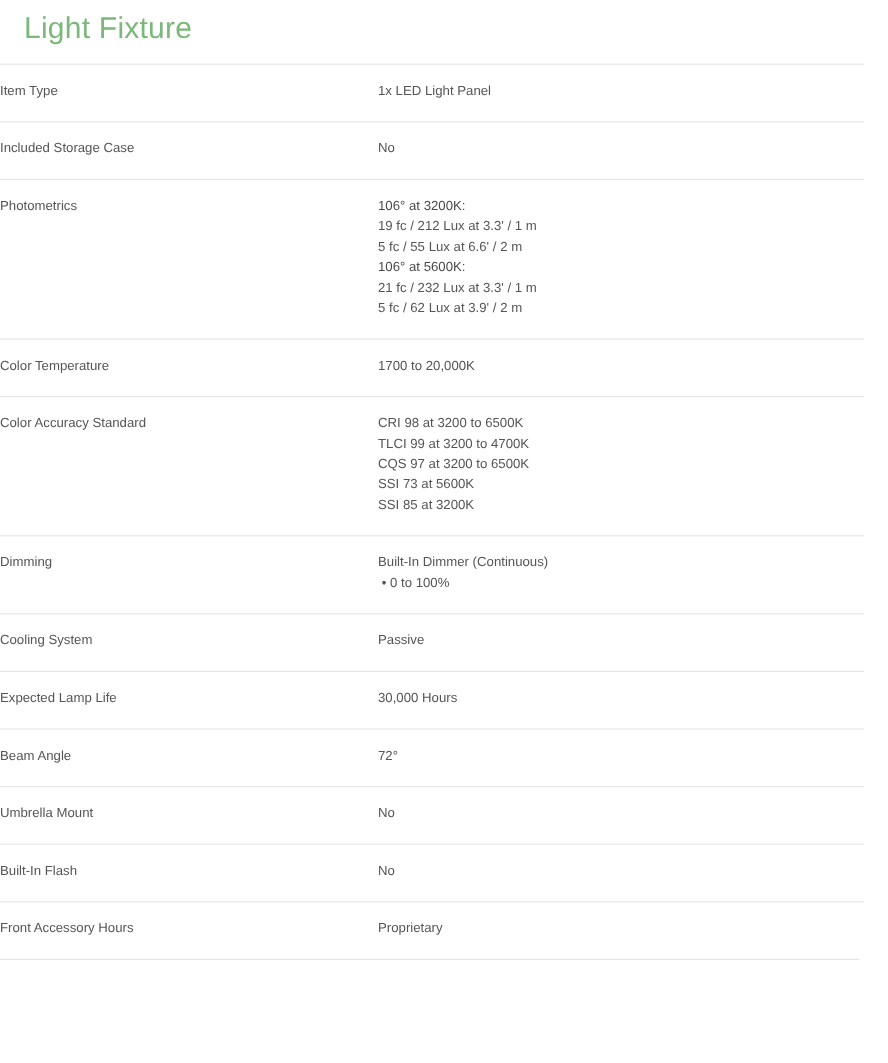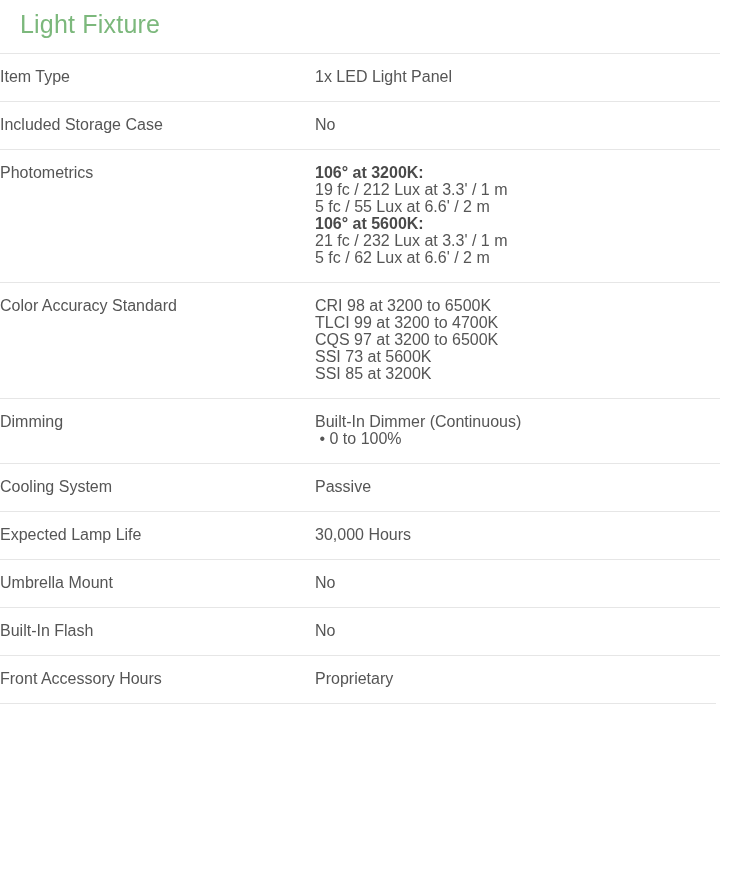--- a/index.html
+++ b/index.html
@@ -32,40 +32,40 @@
     margin: 0 0 0 0;
     border-collapse: collapse;
     table-layout: fixed;
   }
   table.spec-table tr {
     border-top: 1px solid #e6e6e6;
   }
   table.spec-table td {
     vertical-align: top;
     padding: 14px 10px 16px 0;
-    font-size: 16px;
+    font-size: 11px;
     line-height: 17px;
     color: #555555;
   }
   td.spec-label {
     width: 305px;
     padding-left: 20px;
     color: #4d4d4d;
   }
   td.spec-value {
     width: 395px;
     padding-left: 4px;
     color: #5a5a5a;
   }
   .val-line {
     display: block;
     white-space: pre;
   }
   .val-line.bold {
-    font-weight: bold;
+    font-weight: normal;
     color: #4a4a4a;
   }
   .bottom-rule {
     width: 716px;
     margin-left: 0;
     border-top: 1px solid #e6e6e6;
   }
 </style>
 </head>
 <body>
@@ -87,21 +87,27 @@
           </td>
         </tr>
         <tr>
           <td class="spec-label">Photometrics</td>
           <td class="spec-value">
             <span class="val-line bold">106° at 3200K:</span>
             <span class="val-line">19 fc / 212 Lux at 3.3' / 1 m</span>
             <span class="val-line">5 fc / 55 Lux at 6.6' / 2 m</span>
             <span class="val-line bold">106° at 5600K:</span>
             <span class="val-line">21 fc / 232 Lux at 3.3' / 1 m</span>
-            <span class="val-line">5 fc / 62 Lux at 6.6' / 2 m</span>
+            <span class="val-line">5 fc / 62 Lux at 3.9' / 2 m</span>
+          </td>
+        </tr>
+        <tr>
+          <td class="spec-label">Color Temperature</td>
+          <td class="spec-value">
+            <span class="val-line">1700 to 20,000K</span>
           </td>
         </tr>
         <tr>
           <td class="spec-label">Color Accuracy Standard</td>
           <td class="spec-value">
             <span class="val-line">CRI 98 at 3200 to 6500K</span>
             <span class="val-line">TLCI 99 at 3200 to 4700K</span>
             <span class="val-line">CQS 97 at 3200 to 6500K</span>
             <span class="val-line">SSI 73 at 5600K</span>
             <span class="val-line">SSI 85 at 3200K</span>
@@ -120,20 +126,26 @@
             <span class="val-line">Passive</span>
           </td>
         </tr>
         <tr>
           <td class="spec-label">Expected Lamp Life</td>
           <td class="spec-value">
             <span class="val-line">30,000 Hours</span>
           </td>
         </tr>
         <tr>
+          <td class="spec-label">Beam Angle</td>
+          <td class="spec-value">
+            <span class="val-line">72°</span>
+          </td>
+        </tr>
+        <tr>
           <td class="spec-label">Umbrella Mount</td>
           <td class="spec-value">
             <span class="val-line">No</span>
           </td>
         </tr>
         <tr>
           <td class="spec-label">Built-In Flash</td>
           <td class="spec-value">
             <span class="val-line">No</span>
           </td>

